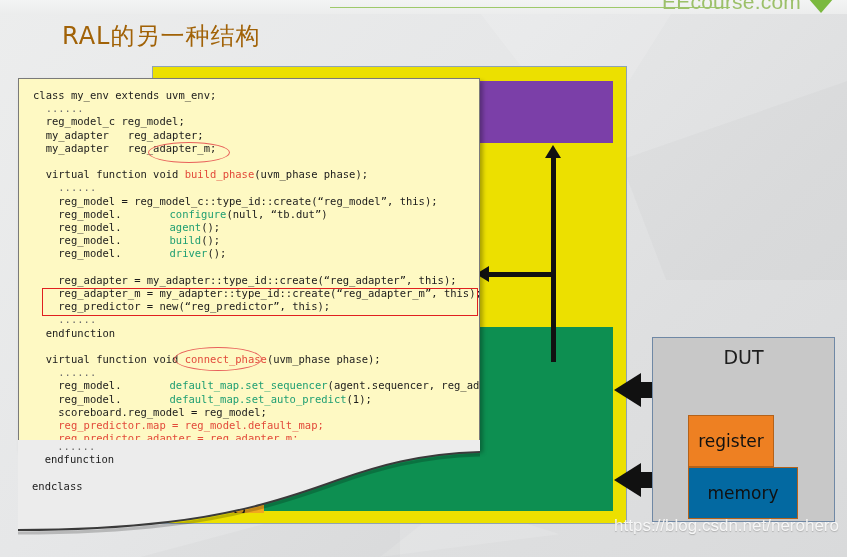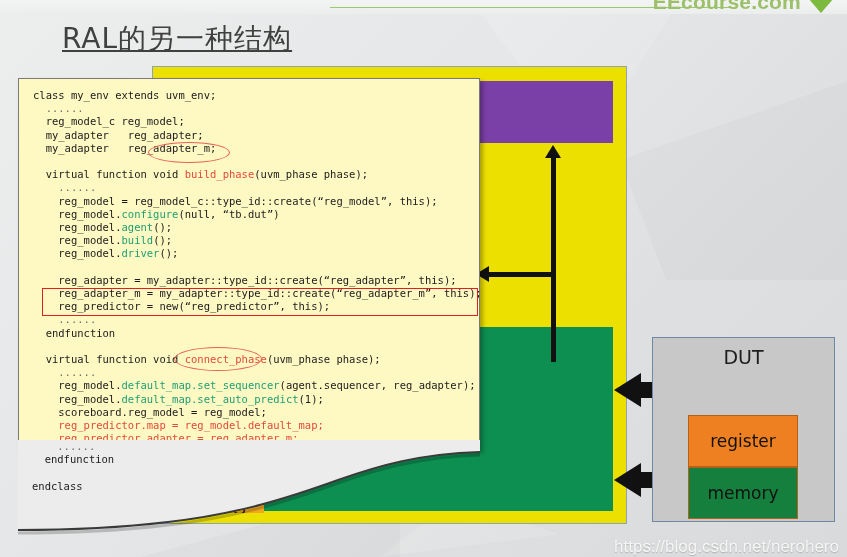--- a/index.html
+++ b/index.html
@@ -11,33 +11,33 @@
   #stage{position:absolute;inset:0;width:847px;height:557px;overflow:hidden;}
 
   
   .bg-base{position:absolute;inset:0;
     background:linear-gradient(135deg,#eceded 0%,#e6e7e8 40%,#dedfe0 70%,#d9dadb 100%);}
   .bg-facet{position:absolute;background:rgba(255,255,255,.28);}
   .bg-facet2{position:absolute;background:rgba(0,0,0,.018);}
 
   
   .banner{position:absolute;left:0;top:0;width:847px;height:14px;
-    background:linear-gradient(180deg,#f3f4f4 0%,#eceded 100%);font-weight:bold;}
+    background:linear-gradient(180deg,#f3f4f4 0%,#eceded 100%);}
   .banner-rule{position:absolute;left:330px;top:7px;width:400px;height:1px;
     background:#9ec96a;}
   .brand{position:absolute;right:46px;top:-10px;
     font-size:21px;color:#9cc06a;letter-spacing:.2px;
     font-family:"Liberation Sans",sans-serif;white-space:nowrap;}
   .brand-tri{position:absolute;right:13px;top:-2px;width:0;height:0;
     border-left:13px solid transparent;border-right:13px solid transparent;
     border-top:15px solid #7bb93f;}
 
   
-  .title{position:absolute;left:62px;top:20px;font-size:28px;color:#404040;
-    font-family:"DejaVu Sans",sans-serif;font-weight:400;letter-spacing:1px;text-decoration:underline;}
+  .title{position:absolute;left:62px;top:20px;font-size:24px;color:#a16207;
+    font-family:"DejaVu Sans",sans-serif;font-weight:400;letter-spacing:1px;}
 
   
   .tb-outer{position:absolute;left:152px;top:66px;width:475px;height:458px;
     background:#ece000;border:1px solid #8fa3b4;box-sizing:border-box;}
   .tb-yellow-inner{position:absolute;left:0;top:0;right:0;bottom:0;background:#ece000;}
 
   .scoreboard{position:absolute;left:178px;top:81px;width:435px;height:62px;
     background:#7b3fa8;color:#f2eef7;
     display:flex;align-items:center;justify-content:center;
     font-size:21px;font-family:"DejaVu Sans",sans-serif;}
@@ -78,51 +78,51 @@
   .bus .shaft{position:absolute;right:0;top:9px;height:16px;background:#111;}
   .bus .tip{position:absolute;left:0;top:0;width:0;height:0;
     border-top:17px solid transparent;border-bottom:17px solid transparent;
     border-right:27px solid #111;}
 
   
   .dut{position:absolute;left:652px;top:337px;width:183px;height:185px;
     background:#c8c8c8;border:1px solid #6f88a5;box-sizing:border-box;}
   .dut-title{position:absolute;left:0;top:8px;width:100%;text-align:center;
     font-size:19px;color:#1d1d1d;font-family:"DejaVu Sans",sans-serif;}
-  .reg{position:absolute;left:688px;top:415px;width:110px;height:52px;
+  .reg{position:absolute;left:688px;top:415px;width:86px;height:52px;
     background:#ee8022;border:1px solid #b4621a;box-sizing:border-box;
     display:flex;align-items:center;justify-content:center;
     font-size:17px;color:#111;font-family:"DejaVu Sans",sans-serif;}
   .mem{position:absolute;left:688px;top:467px;width:110px;height:52px;
-    background:#15803d;border:1px solid #b4621a;box-sizing:border-box;
+    background:#0369a1;border:1px solid #b4621a;box-sizing:border-box;
     display:flex;align-items:center;justify-content:center;
     font-size:17px;color:#111;font-family:"DejaVu Sans",sans-serif;}
 
   
   .code-panel{position:absolute;left:18px;top:78px;width:462px;height:372px;
     background:#fef9c3;border:1px solid #7a7a7a;box-sizing:border-box;
     box-shadow:3px 3px 4px rgba(0,0,0,.28);overflow:hidden;}
   .code-tail{position:absolute;left:18px;top:440px;width:462px;height:108px;
     overflow:hidden;}
   .code-tail svg{position:absolute;left:0;top:0;}
   .code-tail-text{position:absolute;left:0;top:0;width:462px;height:108px;}
 
   pre.code{margin:0;padding:10px 0 0 14px;
     font-family:"DejaVu Sans Mono",monospace;font-size:10.5px;line-height:13.2px;
     color:#1b1b1b;white-space:pre;}
   pre.code .r{color:#e24a3a;}
-  pre.code .g{color:#1e9e72;}
+  pre.code .g{color:#1e9e72;margin-left:48px;}
   pre.code .dim{color:#6f6f6f;}
 
   .ellipse{position:absolute;border:1.6px solid #e8605a;border-radius:50%;
     pointer-events:none;background:transparent;}
   .redbox{position:absolute;border:1.4px solid #e02020;box-sizing:border-box;
     pointer-events:none;background:transparent;}
 
-  .watermark{position:absolute;right:8px;bottom:0;font-size:17px;
+  .watermark{position:absolute;right:8px;bottom:21px;font-size:17px;
     color:rgba(255,255,255,.85);
     text-shadow:0 1px 1px rgba(140,140,140,.55);
     font-family:"Liberation Sans",sans-serif;white-space:nowrap;}
 </style>
 </head>
 <body>
 
 <div id="stage">
 
   <div class="bg-base"></div>

